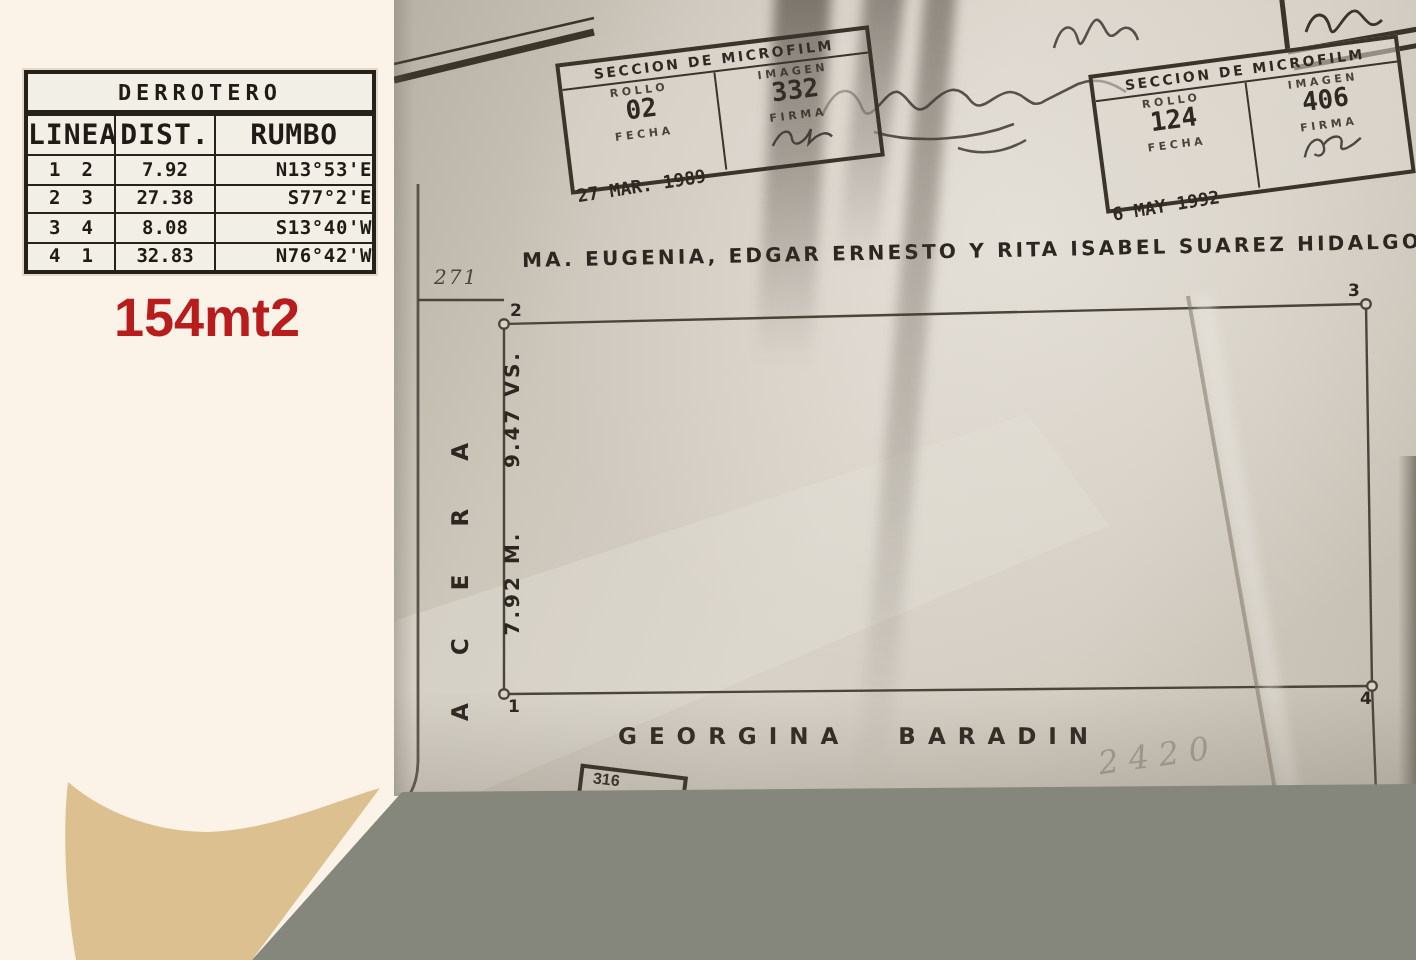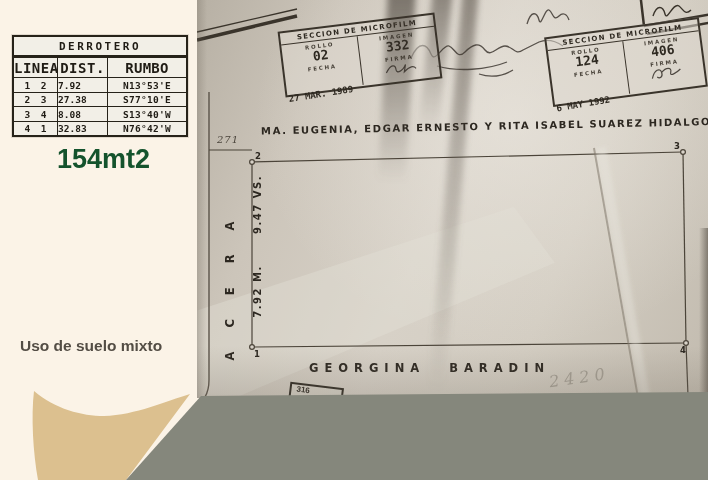--- a/index.html
+++ b/index.html
@@ -13,27 +13,27 @@
              border:2px solid #262219;color:#201c15;
              font-family:"DejaVu Sans Mono",monospace;font-weight:bold;
              box-shadow:0 0 0 1px rgba(80,72,60,.15);}
   .d-title{text-align:center;font-size:11px;letter-spacing:2.5px;padding:3px 0 2px;
            border-bottom:2px solid #262219;}
   .d-row{display:grid;grid-template-columns:44px 50px 1fr;border-top:1.5px solid #262219;}
   .d-row:first-of-type{border-top:none;}
   .d-head{font-size:14px;letter-spacing:.5px;}
   .d-head>div{padding:2px 0 1px;text-align:center;}
   .d-c1{border-right:1.5px solid #262219;display:flex;justify-content:space-evenly;align-items:center;}
-  .d-c2{border-right:1.5px solid #262219;text-align:left;padding-right:2px;}
+  .d-c2{border-right:1.5px solid #262219;text-align:center;padding-right:2px;}
   .d-data{font-size:9.5px;}
   .d-data>div{padding:1.5px 0 1px;}
-  .d-c3{text-align:center;letter-spacing:.3px;}
+  .d-c3{text-align:right;letter-spacing:.3px;}
 
   .area-heading{position:absolute;left:0;top:144px;width:100%;text-align:center;padding-left:10px;
-                box-sizing:border-box;font-size:27px;font-weight:bold;color:#14532d;}
+                box-sizing:border-box;font-size:27px;font-weight:bold;color:#b91c1c;}
   .desc{position:absolute;left:12px;top:201px;width:178px;font-size:15.5px;line-height:25px;
         color:#57504a;text-indent:22px;}
   .desc b{color:#4f4840;}
   .usage{position:absolute;left:20px;top:337px;font-size:15.5px;font-weight:bold;color:#534d45;}
 
   
   .photo{position:absolute;left:197px;top:0;width:511px;height:398px;overflow:hidden;
          background:linear-gradient(112deg,#b7b0a4 0%,#ccc5ba 22%,#d7d1c7 48%,#d3cdc2 70%,#c2bbaf 100%);
          color:#2c2720;}
   .ph-light{position:absolute;inset:0;
@@ -121,21 +121,21 @@
           </div>
         <div class="d-c2">7.92</div>
         <div class="d-c3">N13°53'E</div>
       </div>
       <div class="d-row d-data">
         <div class="d-c1">
             <span>2</span>
             <span>3</span>
           </div>
         <div class="d-c2">27.38</div>
-        <div class="d-c3">S77°10'E</div>
+        <div class="d-c3">S77°2'E</div>
       </div>
       <div class="d-row d-data">
         <div class="d-c1">
             <span>3</span>
             <span>4</span>
           </div>
         <div class="d-c2">8.08</div>
         <div class="d-c3">S13°40'W</div>
       </div>
       <div class="d-row d-data">
@@ -144,21 +144,20 @@
             <span>1</span>
           </div>
         <div class="d-c2">32.83</div>
         <div class="d-c3">N76°42'W</div>
       </div>
     </div>
 
     <div class="area-heading">154mt2</div>
 
 
-    <div class="usage">Uso de suelo mixto</div>
   </div>
 
   <div class="photo">
 
     <div class="ph-light"></div>
     <div class="ph-wedge"></div>
 
     <svg class="map" width="511" height="398" viewBox="0 0 511 398">
       <g stroke="#4b4439" stroke-width="1.2" fill="none">
 

